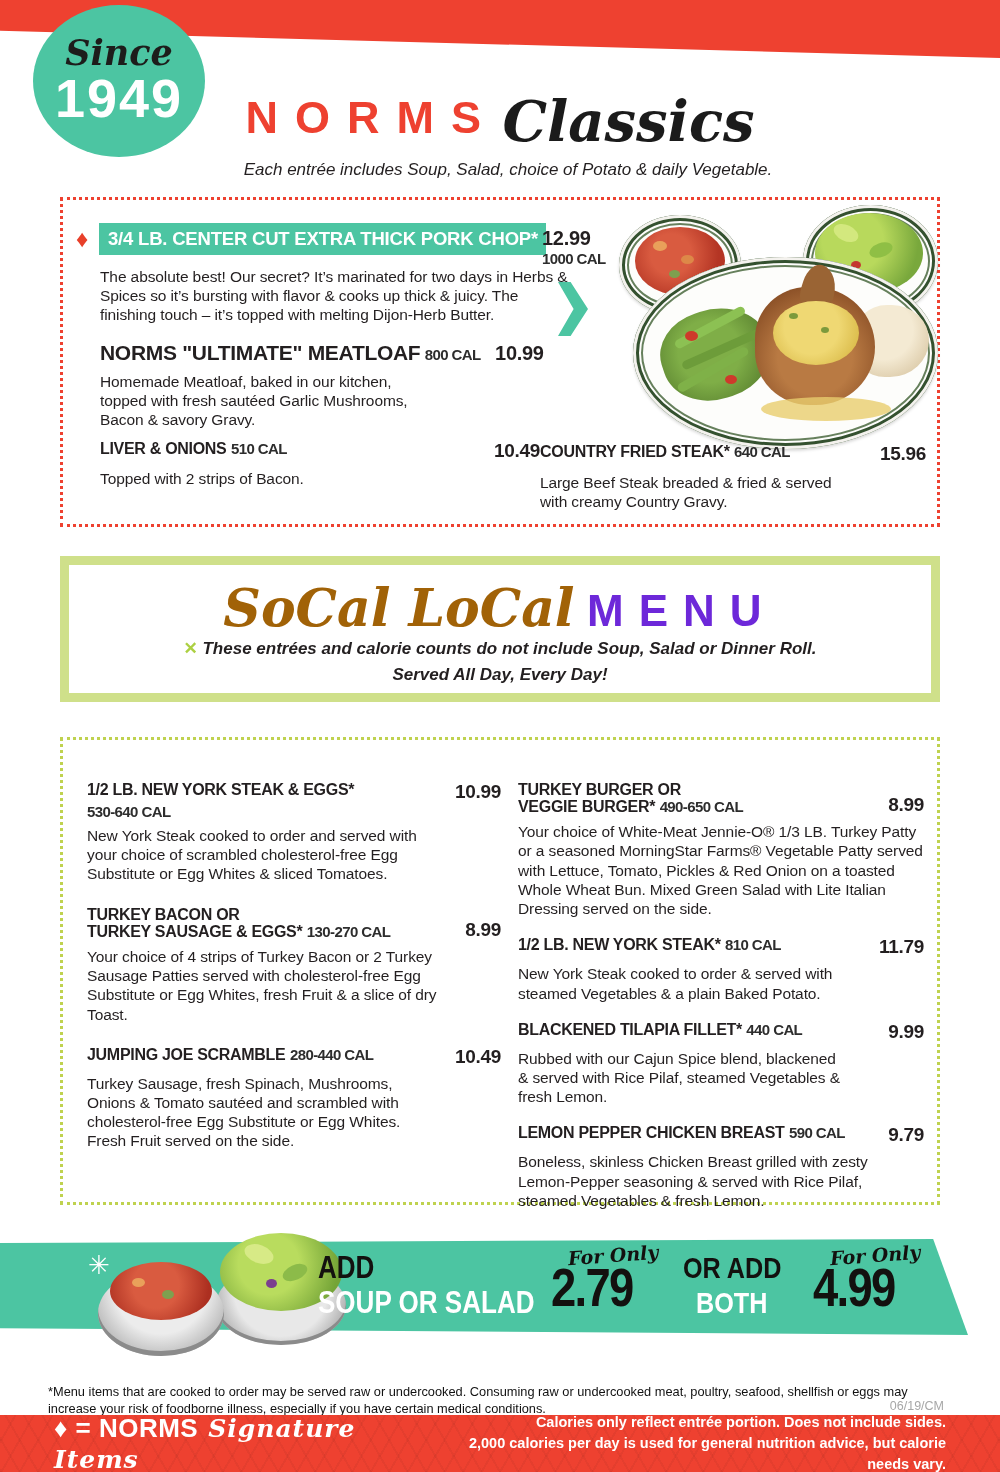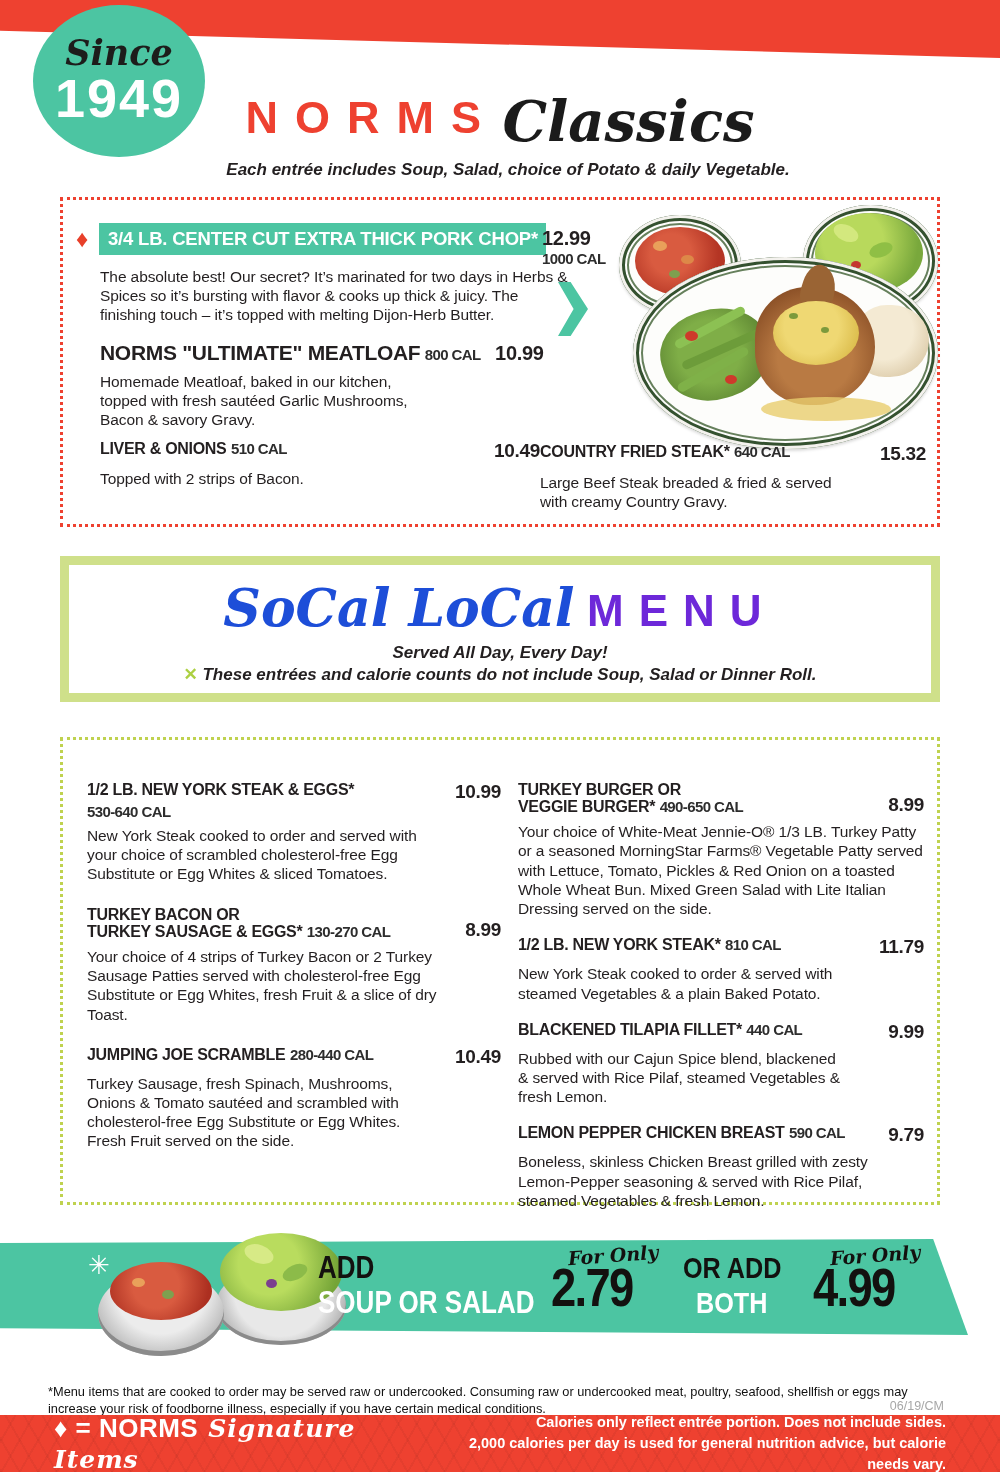--- a/index.html
+++ b/index.html
@@ -14,21 +14,21 @@
            background:#4cc5a2; display:flex; flex-direction:column; align-items:center; justify-content:center; z-index:3; }
   .badge .since { font-family:"DejaVu Serif", serif; font-style:italic; font-weight:bold;
                   font-size:35px; color:#1d1d1b; line-height:1; }
   .badge .year  { font-weight:900; font-size:54px; color:#ffffff; letter-spacing:2px; line-height:1.05; }
 
   
   .titleblock { position:absolute; top:88px; left:0; width:100%; text-align:center; }
   .brand { color:#ee4130; font-weight:900; font-size:45px; letter-spacing:17px; vertical-align:8px; }
   .script { font-family:"DejaVu Serif", serif; font-style:italic; font-weight:bold; font-size:56px; color:#1b1b1b; }
   .subtitle { position:absolute; top:160px; left:0; width:100%; text-align:center;
-              font-weight:bold; font-style:italic; font-size:17px;padding-left:16px; }
+              font-weight:normal; font-style:italic; font-size:17px;padding-left:16px; }
 
   
   .classics-box { position:absolute; left:60px; top:197px; width:880px; height:330px;
                   border:3px dotted #ee4130; }
   .socal-head { position:absolute; left:60px; top:556px; width:880px; height:146px;
                 border:9px solid #cfe08a; background:#fff; text-align:center; }
   .socal-box { position:absolute; left:60px; top:737px; width:880px; height:468px;
                border:3px dotted #bfd24f; }
 
   
@@ -46,21 +46,21 @@
   .chev { width:30px; height:54px; background:#4cc5a2;
           clip-path:polygon(0 0,42% 0,100% 50%,42% 100%,0 100%,52% 50%); }
 
   
   .plate { position:absolute; border-radius:50%; background:#fdfdfb;
            box-shadow: inset 0 0 0 3px #f4f2ee, inset 0 0 0 6px #34512f, inset 0 0 0 8px #fdfdfb, inset 0 0 0 10px #66805c, 0 2px 3px rgba(0,0,0,.15); }
   .blob { position:absolute; border-radius:50%; }
 
   
   .socal-script { font-family:"DejaVu Serif", serif; font-style:italic; font-weight:bold;
-                  font-size:52px; color:#1d4ed8; }
+                  font-size:52px; color:#a16207; }
   .socal-menu { font-weight:900; font-size:44px; letter-spacing:15px; color:#6d28d9; margin-left:8px; }
   .socal-sub { font-weight:bold; font-style:italic; font-size:17px; line-height:1.3; }
   .greenx { color:#acd042; font-weight:bold; font-style:normal; }
 
   
   .col { position:absolute; top:25px; }
   .item { margin-bottom:13px;margin-top:16px; }
   .ihead { display:flex; justify-content:space-between; align-items:flex-start; }
   .item .desc { margin-top:6px; }
 
@@ -158,36 +158,36 @@
               <span class="cal">510 CAL</span></span>
         <span class="price">10.49</span>
       </div>
       <p class="desc" style="margin-top:7px;">Topped with 2 strips of Bacon.</p>
     </div>
 
     <div class="abs" style="left:477px; top:243px; width:386px;">
       <div class="ihead">
         <span><span class="name">COUNTRY FRIED STEAK*</span>
               <span class="cal">640 CAL</span></span>
-        <span class="price">15.32</span>
+        <span class="price">15.96</span>
       </div>
       <p class="desc" style="margin-top:8px; width:300px;">Large Beef Steak breaded &amp; fried &amp; served with creamy Country Gravy.</p>
     </div>
   </section>
 
   <section class="socal-head">
     <div style="margin-top:12px;">
       <span class="socal-script">SoCal LoCal</span>
       <span class="socal-menu">MENU</span>
     </div>
-    <div class="socal-sub" style="margin-top:4px;">Served All Day, Every Day!</div>
     <div class="socal-sub">
       <span class="greenx">✕</span>
       <span>These entrées and calorie counts do not include Soup, Salad or Dinner Roll.</span>
     </div>
+    <div class="socal-sub" style="margin-top:4px;">Served All Day, Every Day!</div>
   </section>
 
   <section class="socal-box">
 
     <div class="col" style="left:24px; width:414px;">
 
       <div class="item">
         <div class="ihead">
           <span class="name">1/2 LB. NEW YORK STEAK &amp; EGGS*</span>
           <span class="price">10.99</span>

